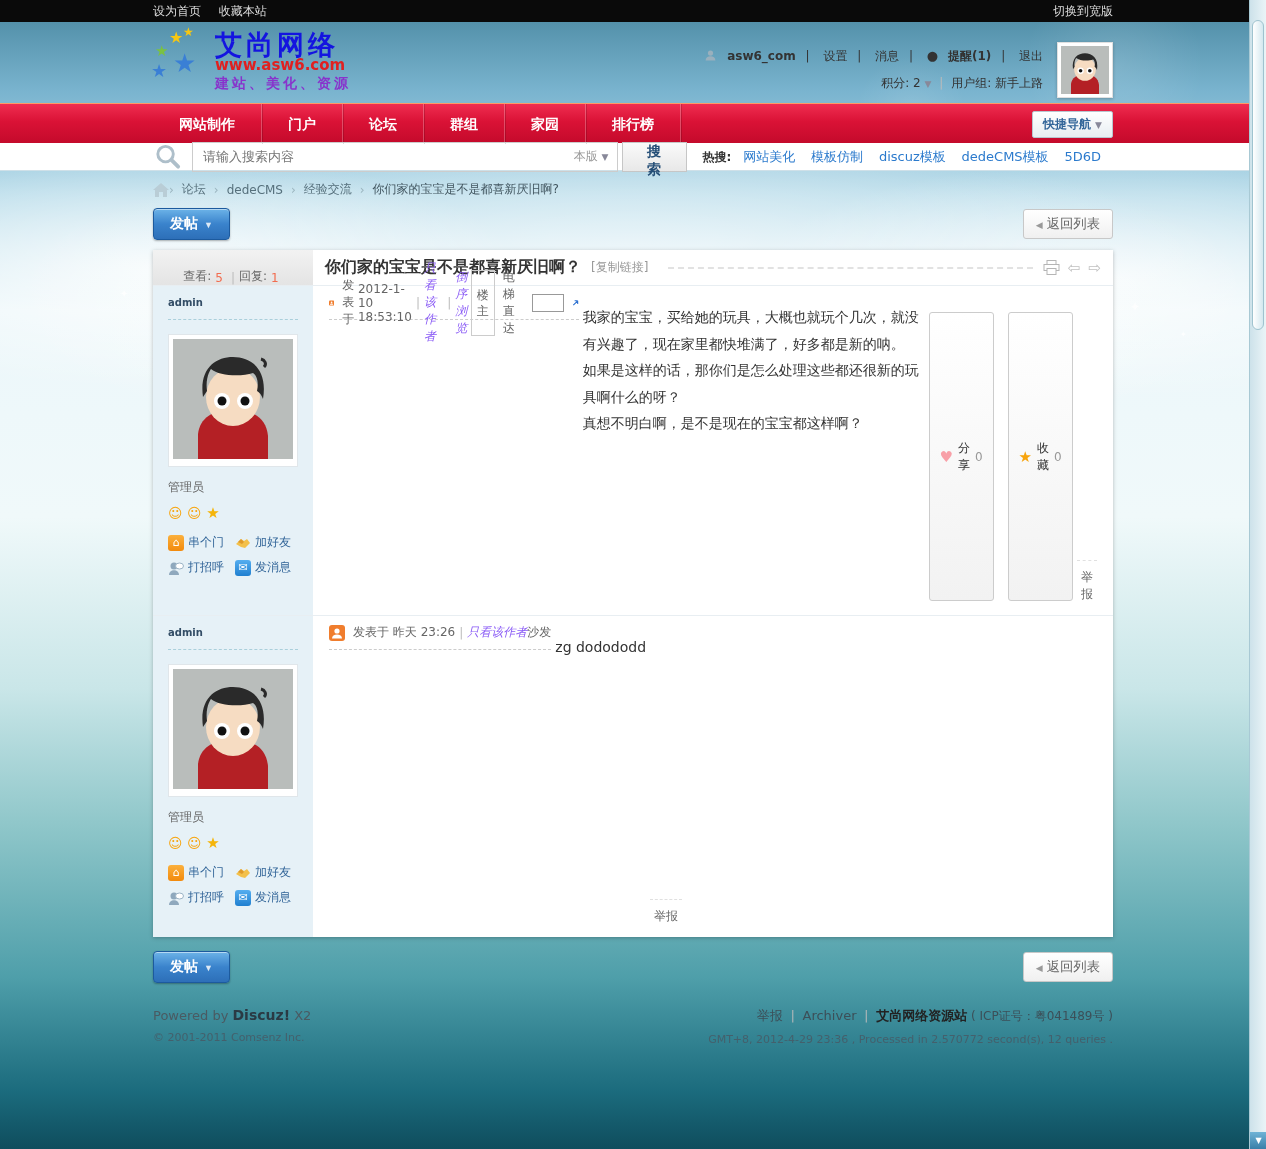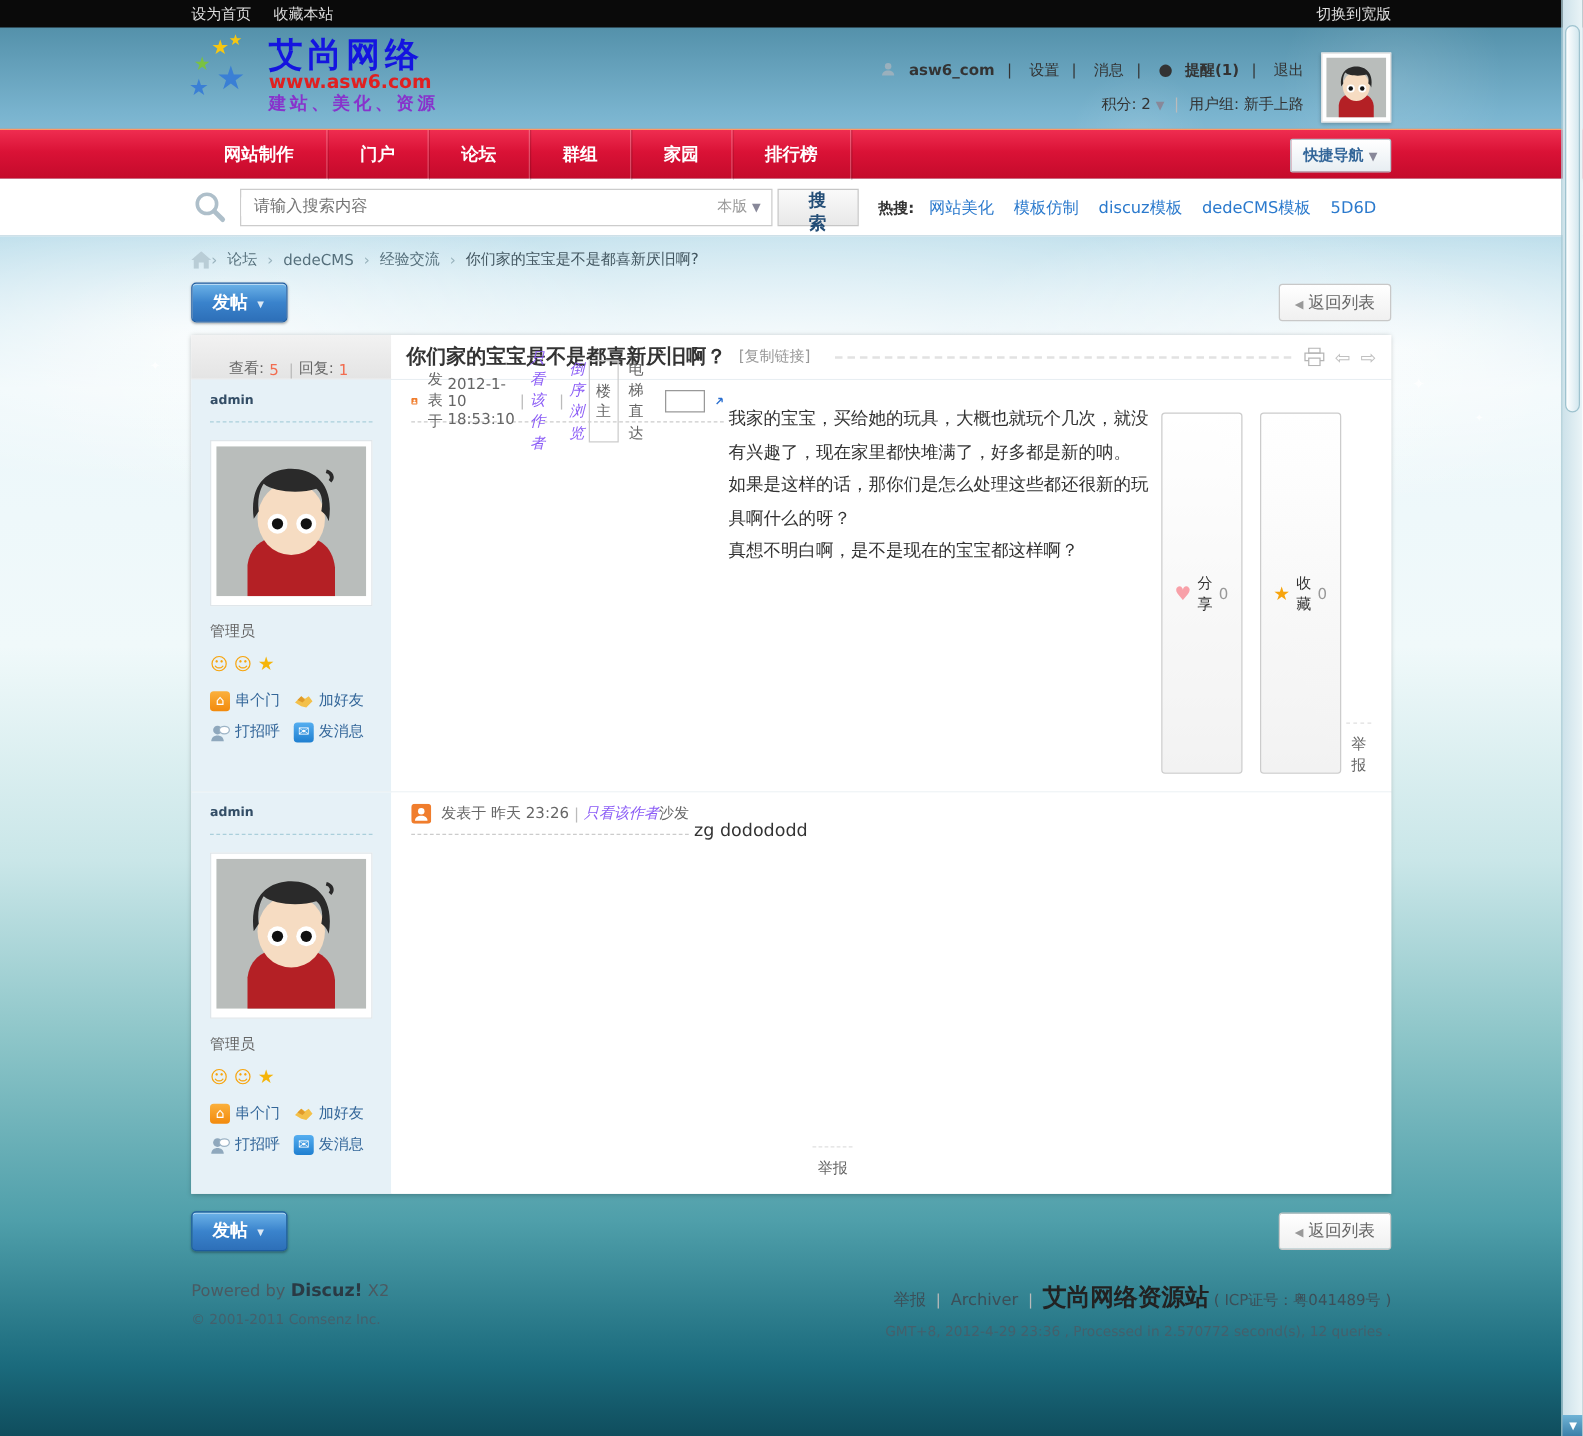--- a/index.html
+++ b/index.html
@@ -43,21 +43,21 @@
   .mini-avatar { width:56px; height:56px; background:#fff; border:1px solid #e0e0e0; padding:3px; margin-left:14px; box-shadow:0 1px 3px rgba(0,0,0,.25); }
 
   
   .nav { height:40px; background:linear-gradient(180deg,#ef2d50 0%,#da1236 45%,#c40a2b 100%); border-top:1px solid #f96; box-shadow:0 2px 3px rgba(0,0,0,.2); }
   .nav .wrap { display:flex; align-items:center; height:40px; }
   .nav-item { color:#fff; font-size:14px; font-weight:bold; padding:0 26px; line-height:40px; border-right:1px solid rgba(255,255,255,.25); box-shadow:1px 0 0 rgba(0,0,0,.15); }
   .quicknav { margin-left:auto; background:linear-gradient(180deg,#fff,#e8eef2); border:1px solid #b9c6cf; border-radius:2px; color:#336699; font-weight:bold; padding:4px 10px; cursor:pointer; }
 
   
   .searchbar { background:#fff; border-bottom:1px solid #cfe0e8; }
-  .searchbar .wrap { display:flex; align-items:center; height:45px; }
+  .searchbar .wrap { display:flex; align-items:center; height:27px; }
   .search-ico { margin-right:10px; }
   .search-box { display:flex; align-items:center; border:1px solid #ccc; height:30px; width:440px; }
   .search-input { border:0; outline:none; flex:1; padding:0 10px; font-size:13px; color:#333; font-family:inherit; }
   .search-scope { color:#999; padding:0 8px; border-left:0; white-space:nowrap; cursor:pointer; }
   .search-btn { height:30px; margin-left:4px; padding:0 18px; background:linear-gradient(180deg,#fafafa,#e8e8e8); border:1px solid #c6c6c6; color:#234d76; font-weight:bold; font-size:14px; cursor:pointer; font-family:inherit; }
   .hot { margin-left:16px; white-space:nowrap; }
   .hot b { color:#333; margin-right:8px; }
   .hot a { color:#2b7acd; margin-right:12px; font-size:13px; }
 
   
@@ -117,21 +117,21 @@
   .p-foot a { color:#666; }
 
   .footer { padding:14px 0 0; }
   .footer .wrap { display:flex; justify-content:space-between; }
   .f-left { color:#4a5a62; }
   .f-left .brand { font-weight:bold; color:#2a3a44; font-size:14px; }
   .f-left .pw { font-size:13px; color:#4a5a62; }
   .f-left .cr { margin-top:8px; color:#44606c; font-size:11px; }
   .f-right { text-align:right; color:#3c4f58; }
   .f-right a { color:#3c4f58; font-size:13px; }
-  .f-right .site { font-weight:bold; color:#222; font-size:19px; }
+  .f-right .site { font-weight:bold; color:#222; font-size:13px; }
   .f-right .stats { margin-top:8px; color:#44606c; font-size:11px; }
 
   
   .scrollbar { position:absolute; top:0; right:0; width:17px; height:1149px; background:linear-gradient(90deg,#cde2ea,#eaf4f7); border-left:1px solid #a8c9d4; z-index:50; }
   .scroll-thumb { position:absolute; top:20px; left:2px; width:12px; height:310px; background:linear-gradient(90deg,#ffffff,#d4e8ef); border:1px solid #9fc3cf; border-radius:6px; }
   .scroll-btn { position:absolute; bottom:0; left:0; width:17px; height:17px; background:linear-gradient(180deg,#6fb3d6,#3a7fa8); color:#fff; font-size:8px; text-align:center; line-height:17px; }
 
   .sparkle { position:absolute; color:#fff; opacity:.8; pointer-events:none; }
 </style>
 </head>

